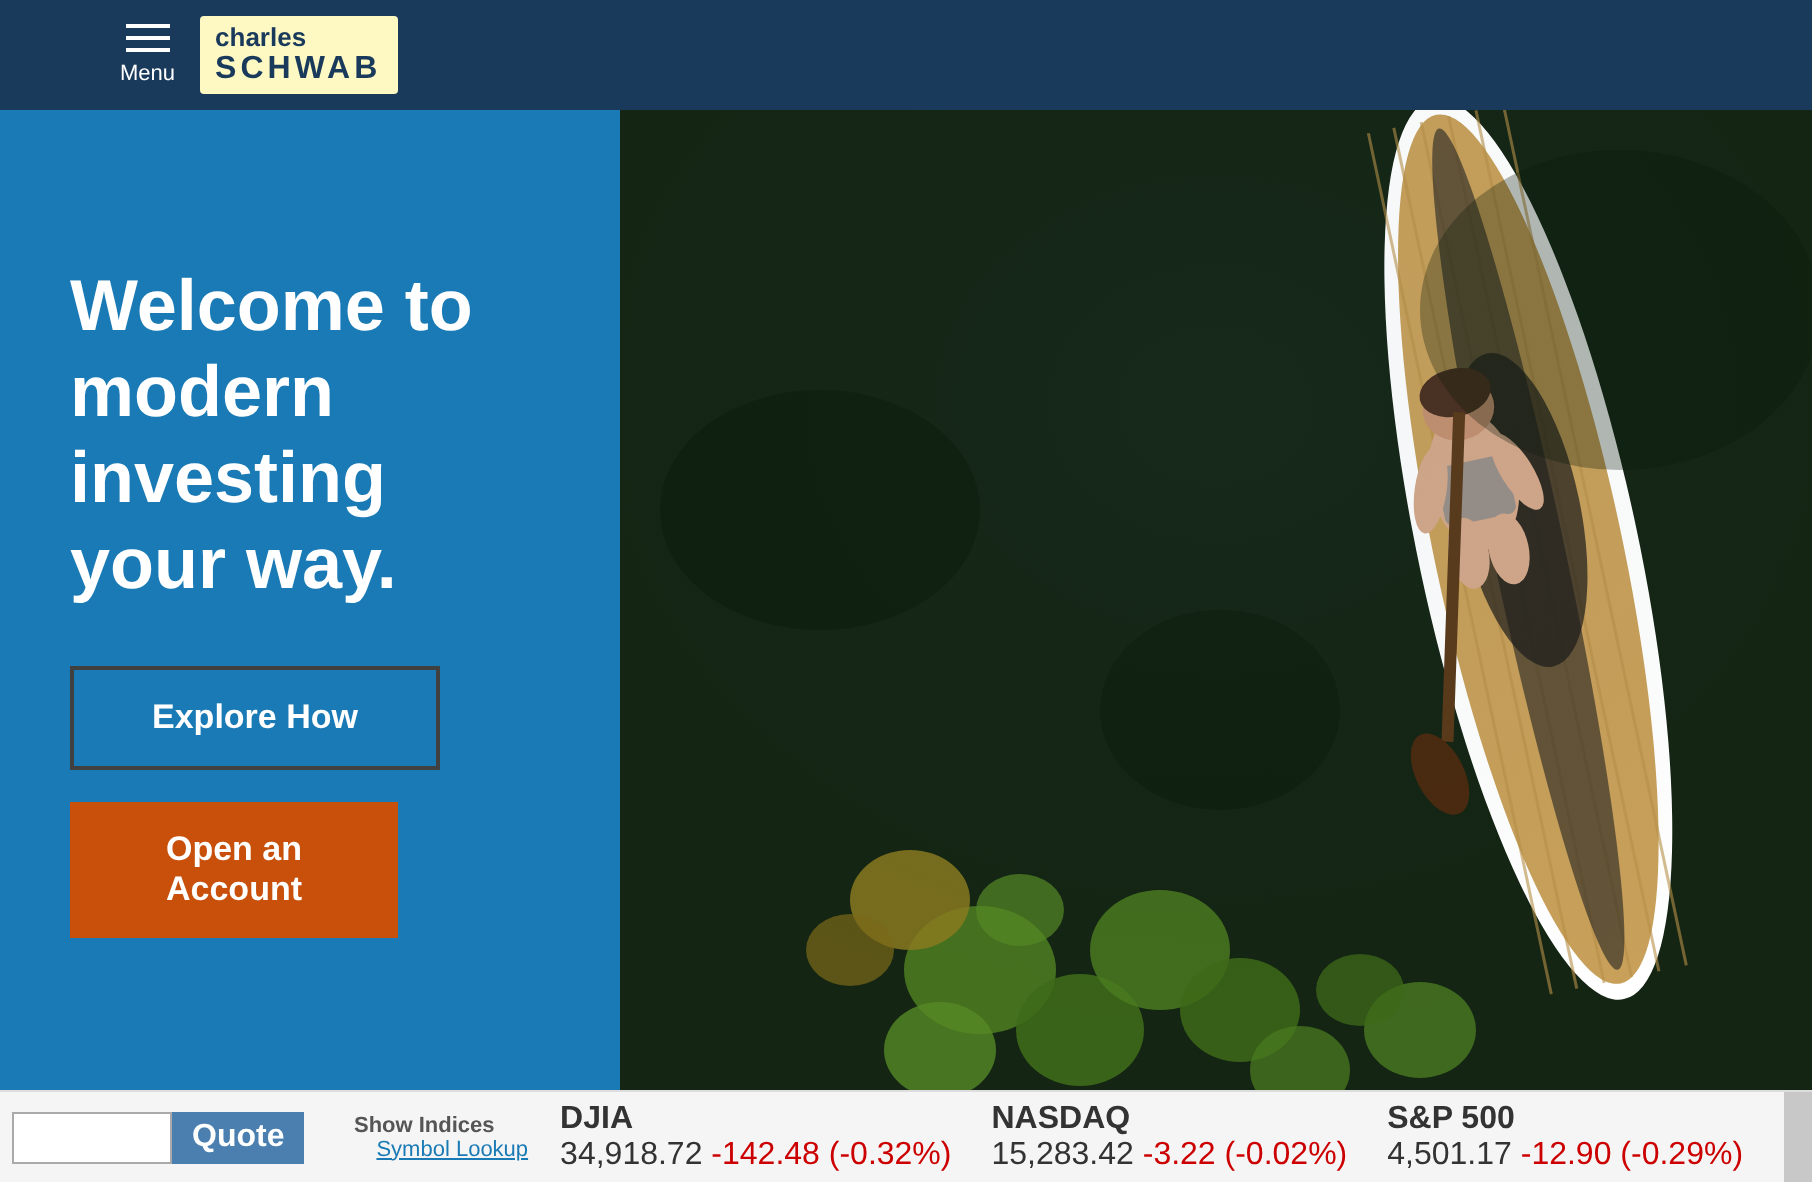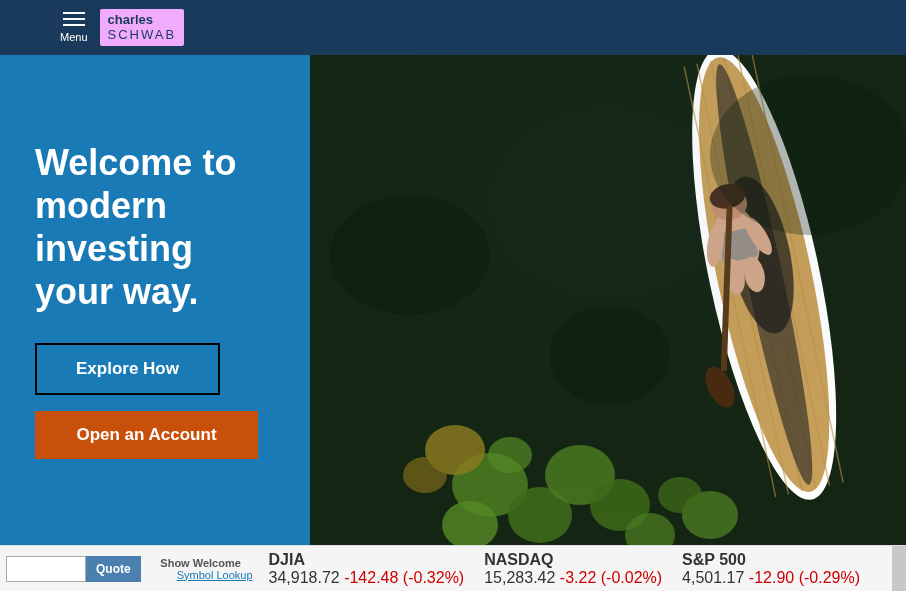--- a/index.html
+++ b/index.html
@@ -33,39 +33,39 @@
       width: 22px;
       height: 2px;
       background: #fff;
     }
     .menu-label {
       color: #fff;
       font-size: 11px;
       margin-top: 1px;
     }
     .logo-container {
-      background: #f0abfc;
+      background: #fef9c3;
       padding: 4px 8px;
       border-radius: 2px;
       display: flex;
       align-items: center;
     }
     .logo-text {
       display: flex;
       flex-direction: column;
       line-height: 1.1;
     }
     .logo-charles {
       font-size: 13px;
       font-weight: bold;
       color: #1a3a5c;
     }
     .logo-schwab {
-      font-size: 13px;
-      font-weight: normal;
+      font-size: 16px;
+      font-weight: bold;
       color: #1a3a5c;
       letter-spacing: 2px;
     }
     .header-right {
       display: flex;
       align-items: center;
       gap: 14px;
     }
     .login-btn {
       color: #fff;
@@ -106,40 +106,40 @@
     }
     .hero-headline {
       color: #fff;
       font-size: 36px;
       font-weight: bold;
       line-height: 1.2;
       margin-bottom: 30px;
     }
     .explore-btn {
       background: transparent;
-      border: 2px solid #000000;
+      border: 2px solid #404040;
       color: #fff;
       font-size: 17px;
       font-weight: bold;
       padding: 14px 20px;
       cursor: pointer;
       text-align: center;
       margin-bottom: 16px;
       width: 185px;
     }
     .open-account-btn {
       background: #c8500a;
       border: none;
       color: #fff;
       font-size: 17px;
       font-weight: bold;
       padding: 14px 20px;
       cursor: pointer;
       text-align: center;
-      width: 223px;
+      width: 164px;
     }
 
     
     .hero-image {
       flex: 1;
       background: #1a2a1a;
       position: relative;
       overflow: hidden;
     }
 
@@ -166,21 +166,21 @@
       width: 80px;
       padding: 2px 5px;
       font-size: 12px;
     }
     .quote-btn {
       background: #4a7fb0;
       color: #fff;
       border: none;
       height: 26px;
       padding: 0 10px;
-      font-size: 12px;
+      font-size: 16px;
       font-weight: bold;
       cursor: pointer;
     }
     .show-indices {
       display: flex;
       flex-direction: column;
       align-items: center;
       margin-left: 8px;
       font-size: 11px;
       color: #333;
@@ -331,21 +331,21 @@
     </svg>
   </div>
 </div>
 
 <div class="ticker-bar">
   <div class="ticker-search">
     <input class="ticker-input" type="text" placeholder="" style="">
     <button class="quote-btn">Quote</button>
   </div>
   <div class="show-indices">
-    <span class="top-label">Show Welcome</span>
+    <span class="top-label">Show Indices</span>
     <span class="bottom-label">Symbol Lookup</span>
   </div>
   <div class="ticker-indices">
 
     <div class="index-item">
       <span class="index-name">DJIA</span>
       <span class="index-value">34,918.72 <span class="index-change-down">-142.48 (-0.32%)</span></span>
     </div>
 
     <div class="index-item">

